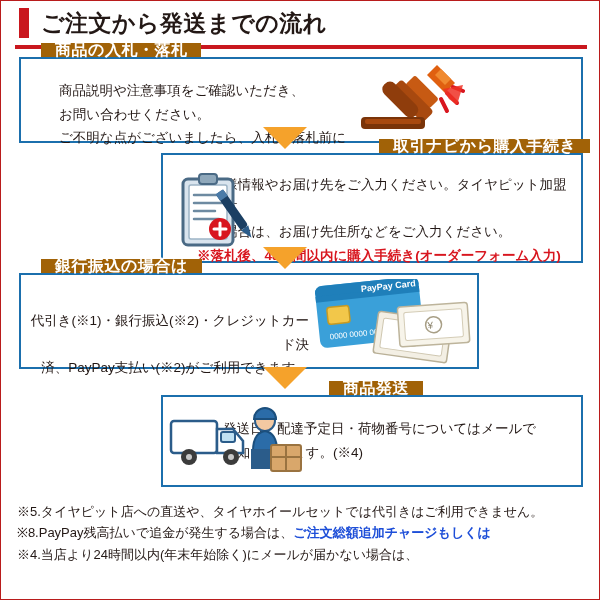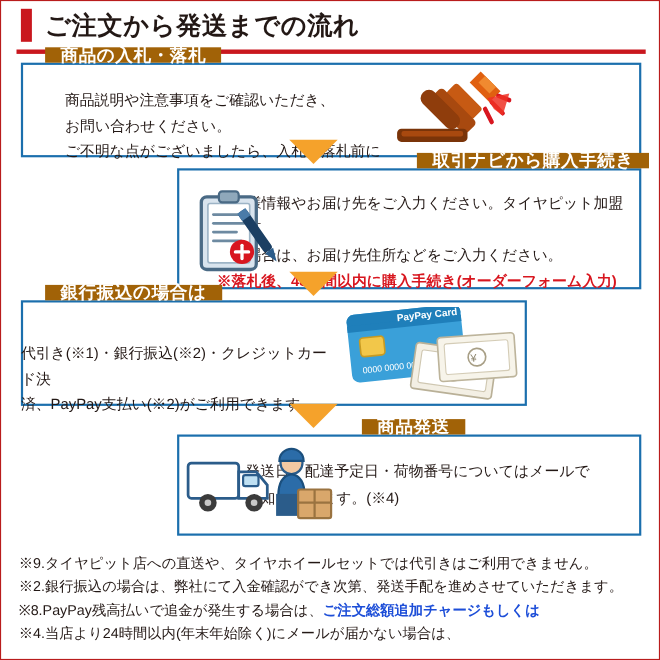--- a/index.html
+++ b/index.html
@@ -88,21 +88,21 @@
   #step1 { left: 18px;  top: 56px;  width: 564px; height: 86px; }
   #step1-head { left: 40px; top: 42px; }
   #step1-body { left: 38px; top: 78px; width: 300px; margin-left: 20px; }
   
   #step2 { left: 160px; top: 152px; width: 422px; height: 110px; }
   #step2-head { left: 346px; top: 138px; margin-left: 32px; }
   #step2-body { left: 196px; top: 172px; width: 372px; }
   
   #step3 { left: 18px;  top: 272px; width: 460px; height: 96px; }
   #step3-head { left: 40px; top: 258px; }
-  #step3-body { left: 18px; top: 308px; width: 290px; }
+  #step3-body { left: 18px; top: 308px; width: 290px; text-align: right; }
   
   #step4 { left: 160px; top: 394px; width: 422px; height: 92px; }
   #step4-head { left: 328px; top: 380px; }
   #step4-body { left: 222px; top: 416px; width: 340px; }
   
   .arrow {
     position: absolute;
     width: 0;
     height: 0;
     border-left: 22px solid transparent;
@@ -263,22 +263,21 @@
     <path d="M87 20 a11 11 0 0 1 22 0 z" fill="#2b6ca8" stroke="#1b4f7d" stroke-width="2"></path>
     <path d="M86 52 q0 -18 12 -20 q12 2 12 20 z" fill="#2b6ca8" stroke="#1b4f7d" stroke-width="2"></path>
     <rect x="84" y="50" width="28" height="20" fill="#2b5c8a"></rect>
 
     <rect x="104" y="46" width="30" height="26" rx="2" fill="#d9a76b" stroke="#9a7340" stroke-width="2"></rect>
     <line x1="119" y1="46" x2="119" y2="72" stroke="#9a7340" stroke-width="2"></line>
     <line x1="104" y1="58" x2="134" y2="58" stroke="#9a7340" stroke-width="2"></line>
   </svg>
 
   <div class="notes">
-    <div class="note-line">※9.タイヤピット店への直送や、タイヤホイールセットでは代引きはご利用できません。</div>
-    <div class="note-line">※2.銀行振込の場合は、弊社にて入金確認ができ次第、発送手配を進めさせていただきます。</div>
+    <div class="note-line">※5.タイヤピット店への直送や、タイヤホイールセットでは代引きはご利用できません。</div>
     <div class="note-line">
       <span>※8.PayPay残高払いで追金が発生する場合は、</span><span class="red">ご注文総額追加チャージもしくは</span>
     </div>
     <div class="note-line">※4.当店より24時間以内(年末年始除く)にメールが届かない場合は、</div>
 
   </div>
 
 </div>
 
 </body></html>

